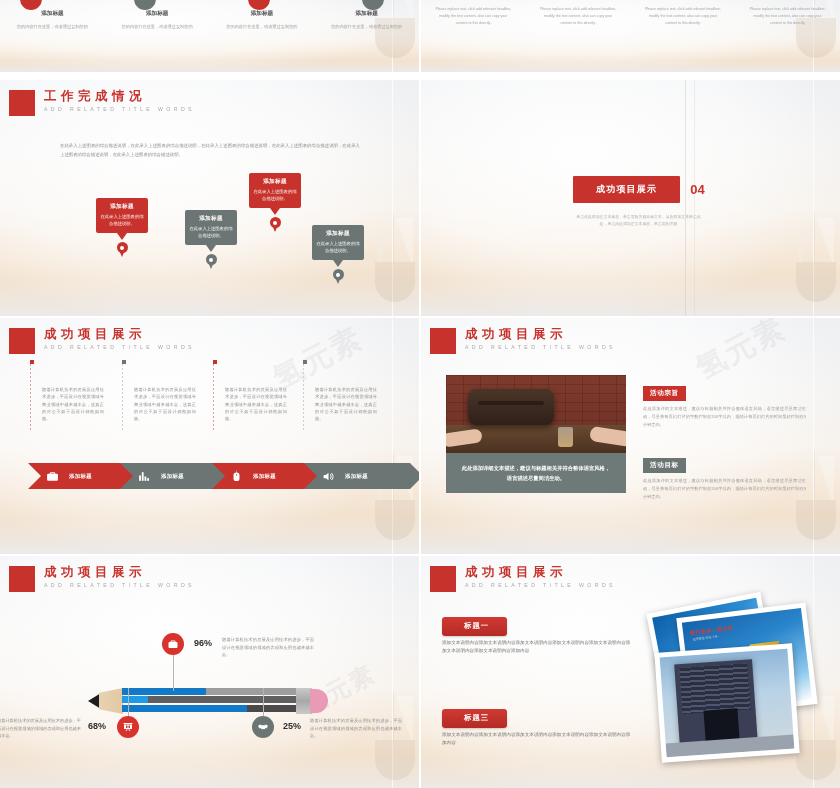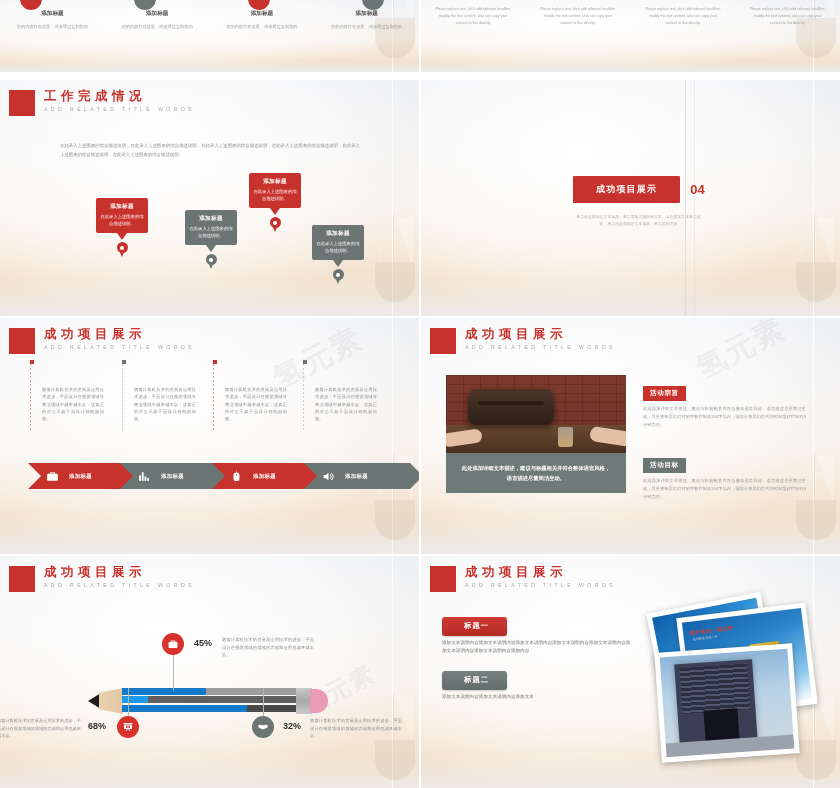--- a/index.html
+++ b/index.html
@@ -449,21 +449,21 @@
     </div>
 
     <div class="node" style="left:162px;top:77px;">
       <div class="stem" style="top:22px;height:36px;"></div>
       <div class="circ" style="background:#d8322c;">
         <svg viewBox="0 0 24 24" width="12" height="12" fill="#fff">
             <path d="M9 5h6a2 2 0 0 1 2 2v1h2a2 2 0 0 1 2 2v8a2 2 0 0 1-2 2H5a2 2 0 0 1-2-2v-8a2 2 0 0 1 2-2h2V7a2 2 0 0 1 2-2zm0 3h6V7H9v1zm1 6h4v2h-4v-2z"></path>
           </svg>
       </div>
     </div>
-    <div class="pct" style="left:194px;top:82px;">45%</div>
+    <div class="pct" style="left:194px;top:82px;">96%</div>
     <div class="ndesc" style="left:222px;top:80px;">随着计算机技术的发展及应用技术的进步，平面设计在视觉领域的领域的表现和应用也越来越丰富。</div>
 
     <div class="node" style="left:117px;top:160px;">
       <div class="stem" style="top:-28px;height:28px;"></div>
       <div class="circ" style="background:#d8322c;">
         <svg viewBox="0 0 24 24" width="12" height="12" fill="#fff">
             <path d="M3 4h18v2H3V4zm1 3h16v9H4V7zm4 2v5h3V9H8zm5 0v5h3V9h-3zM9 17h6l2 3h-2l-1.2-1.8h-3.6L9 20H7l2-3z"></path>
           </svg>
       </div>
     </div>
@@ -471,21 +471,21 @@
     <div class="ndesc" style="left:-3px;top:161px;width:84px;">随着计算机技术的发展及应用技术的进步，平面设计在视觉领域的领域的表现和应用也越来越丰富。</div>
 
     <div class="node" style="left:252px;top:160px;">
       <div class="stem" style="top:-28px;height:28px;"></div>
       <div class="circ" style="background:#6b7573;">
         <svg viewBox="0 0 24 24" width="12" height="12" fill="#fff">
             <path d="M2 10l4-3 4 2 2-1 2 1 4-2 4 3-3 5-2-1-3 3-2-1.5L10 17l-3-3-2 1-3-5z"></path>
           </svg>
       </div>
     </div>
-    <div class="pct" style="left:283px;top:165px;">32%</div>
+    <div class="pct" style="left:283px;top:165px;">25%</div>
     <div class="ndesc" style="left:310px;top:161px;">随着计算机技术的发展及应用技术的进步，平面设计在视觉领域的领域的表现和应用也越来越丰富。</div>
   </div>
 
   <div class="slide row3" style="left:421px;top:556px;">
     <div class="vline"></div>
     <div class="boat">
       <div class="mast"></div>
         <div class="sail1"></div>
         <div class="sail2"></div>
         <div class="hull"></div>
@@ -496,23 +496,23 @@
       <div class="tt">
         <div class="t1">成功项目展示</div>
         <div class="t2">ADD RELATED TITLE WORDS</div>
       </div>
     </div>
 
     <div class="tb" style="left:21px;top:58px;">
       <div class="lab r">标题一</div>
       <div class="p">添加文本说明内容添加文本说明内容添加文本说明内容添加文本说明内容添加文本说明内容添加文本说明内容添加文本说明内容添加内容</div>
     </div>
-    <div class="tb" style="left:21px;top:112px;">
-      <div class="lab g">标题二</div>
-      <div class="p">添加文本说明内容添加文本说明内容添加文本</div>
+    <div class="tb" style="left:21px;top:150px;">
+      <div class="lab r">标题三</div>
+      <div class="p">添加文本说明内容添加文本说明内容添加文本说明内容添加文本说明内容添加文本说明内容添加内容</div>
     </div>
 
     <div class="stack">
       <div class="pc pc1">
           <div class="in"></div>
         </div>
       <div class="pc pc2">
         <div class="in">
           <div class="ttl">银行黄金—珠宝样</div>
           <div class="sub">投资黄金 轻松上手</div>

